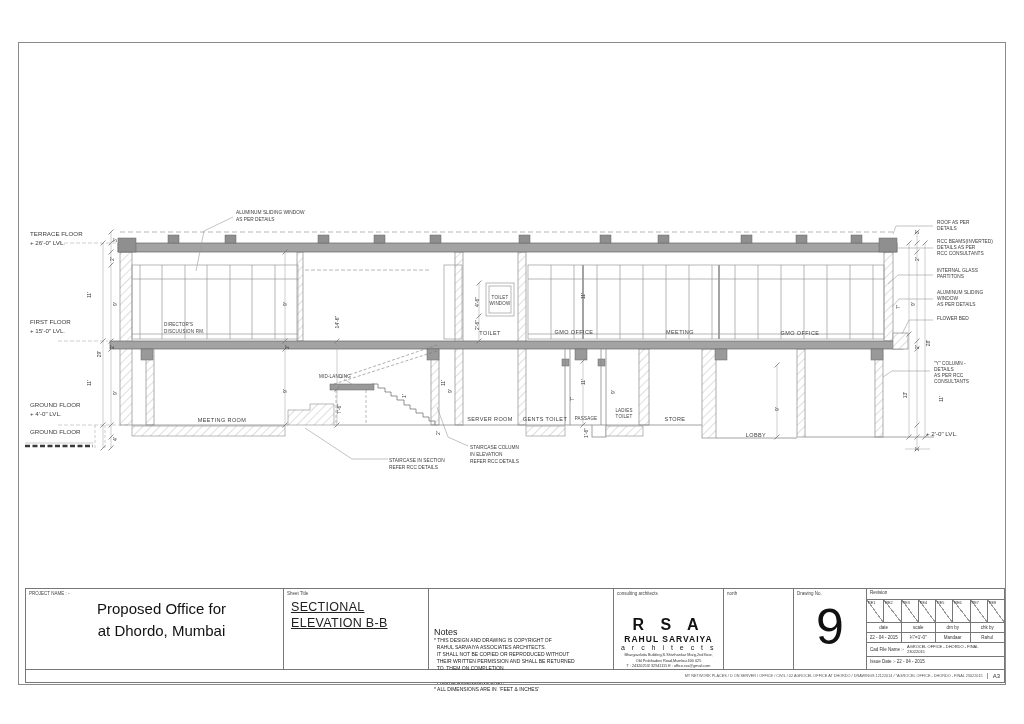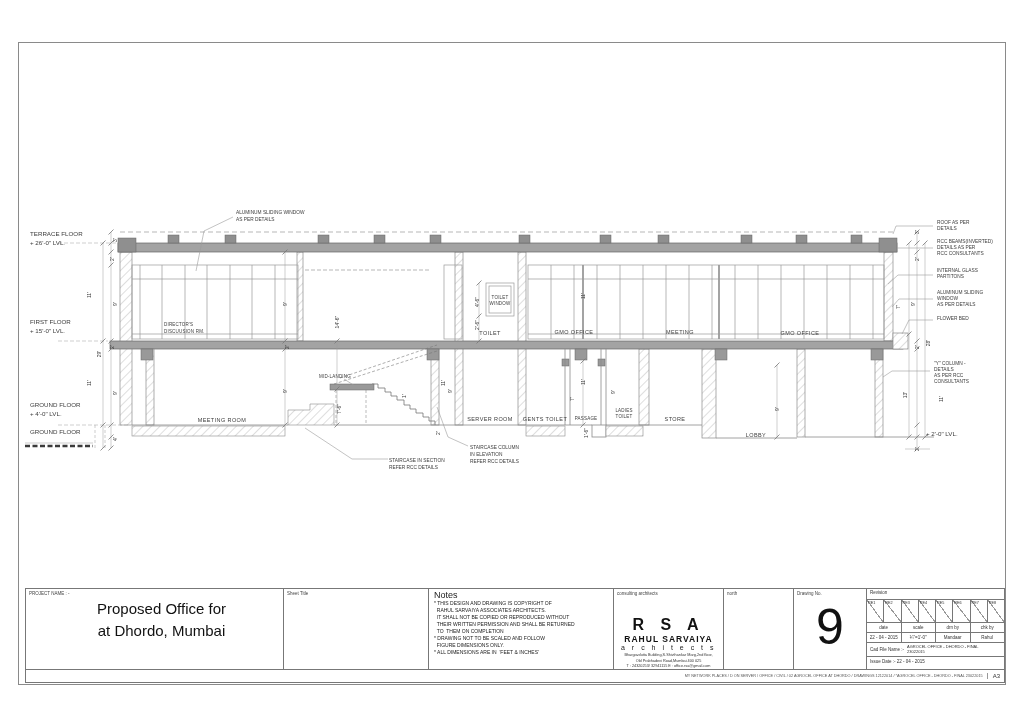--- a/index.html
+++ b/index.html
@@ -18,21 +18,21 @@
       display:flex;background:#fff;box-sizing:border-box;}
   .cell{border-right:1px solid #777;box-sizing:border-box;position:relative;}
   .cell:last-child{border-right:none;}
   .lab{font-size:4.5px;color:#444;padding:2px 0 0 3px;}
   .c-project{width:258px;}
   .project-name{font-size:15px;color:#111;line-height:1.45;padding:2px 0 0 14px;text-align:center;}
   .c-sheet{width:145px;}
   .sheet-title{font-size:12.5px;color:#222;line-height:1.25;padding:4px 0 0 7px;
                text-decoration:underline;letter-spacing:.3px;}
   .c-notes{width:185px;}
-  .notes-h{font-size:9px;color:#222;padding:1px 0 0 5px;}
+  .notes-h{font-size:9px;color:#222;padding:1px 0 0 5px;margin-top:37px;}
   .notes-l{font-size:5px;line-height:1.4;padding-left:5px;white-space:pre;color:#222;}
   .c-arch{width:110px;text-align:center;}
   .arch-rsa{font-size:16px;font-weight:bold;letter-spacing:6px;color:#111;margin-top:20px;}
   .arch-name{font-size:8.5px;font-weight:bold;letter-spacing:1px;color:#111;margin-top:0;}
   .arch-sub{font-size:7px;letter-spacing:2.5px;color:#222;}
   .arch-adr{font-size:3.8px;color:#333;line-height:1.45;margin-top:2px;}
   .c-north{width:70px;}
   .c-dwg{width:73px;}
   .dwg-no{font-size:50px;color:#111;text-align:center;margin-top:6px;line-height:1;}
   .c-rev{flex:1;display:flex;flex-direction:column;font-size:4.5px;}
@@ -282,20 +282,24 @@
     <div class="cell c-project">
       <div class="lab">PROJECT NAME : -</div>
       <div class="project-name">
         <div>Proposed  Office for</div>
         <div>at Dhordo, Mumbai</div>
       </div>
     </div>
 
     <div class="cell c-sheet">
       <div class="lab">Sheet Title</div>
+      <div class="sheet-title">
+        <div>SECTIONAL</div>
+        <div>ELEVATION B-B</div>
+      </div>
     </div>
 
     <div class="cell c-notes">
       <div class="notes-h">Notes</div>
       <div class="notes-l">* THIS DESIGN AND DRAWING IS COPYRIGHT OF</div>
       <div class="notes-l">  RAHUL SARVAIYA ASSOCIATES ARCHITECTS.</div>
       <div class="notes-l">  IT SHALL NOT BE COPIED OR REPRODUCED WITHOUT</div>
       <div class="notes-l">  THEIR WRITTEN PERMISSION AND SHALL BE RETURNED</div>
       <div class="notes-l">  TO  THEM ON COMPLETION</div>
       <div class="notes-l">* DRAWING NOT TO BE SCALED AND FOLLOW</div>

